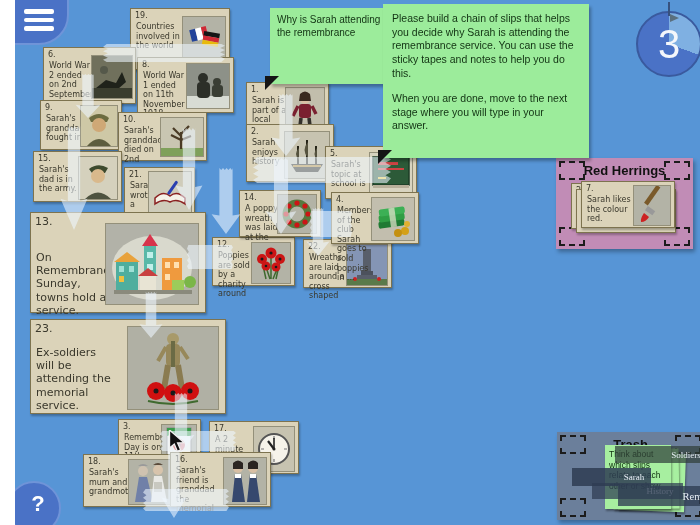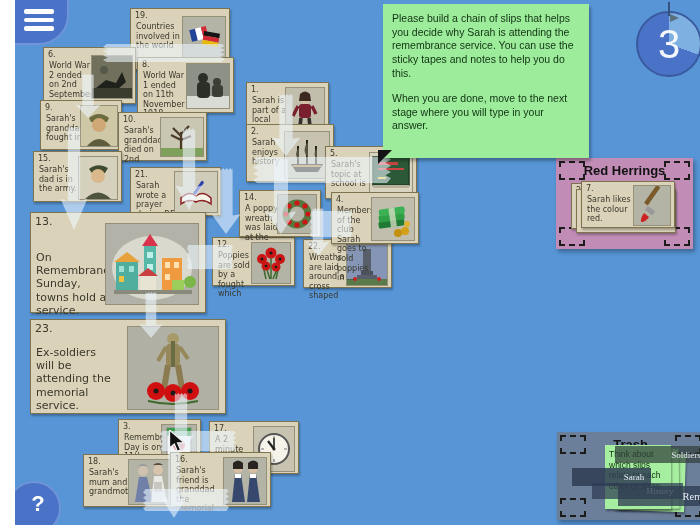--- a/index.html
+++ b/index.html
@@ -113,21 +113,21 @@
     <div class="img" style="right:3px;top:4px;width:38px;height:42px">
       <svg viewBox="0 0 38 42">
           <rect width="38" height="42" fill="#d5d1bd"></rect>
           <path d="M10 12 q9 -7 19 -1 l-3 5 h-13 Z" fill="#3d4a2e"></path>
           <circle cx="19" cy="19" r="7" fill="#d9b98c"></circle>
           <path d="M6 42 q13 -13 26 0 Z" fill="#4e5340"></path>
         </svg>
     </div>
   </div>
 
-  <div class="slip" style="left:115px;top:167px;width:91px;height:49px">
+  <div class="slip" style="left:109px;top:167px;width:71px;height:49px">
     <div class="num">21.</div>
     <div class="txt" style="right:44px">Sarah wrote a prayer during RE to</div>
     <div class="img" style="right:2px;top:3px;width:42px;height:40px">
       <svg viewBox="0 0 42 40">
           <rect width="42" height="40" fill="#cfccba"></rect>
           <path d="M6 26 Q14 18 21 24 Q28 18 36 26 L36 32 Q28 26 21 30 Q14 26 6 32 Z" fill="#f5f2e8" stroke="#8a2020" stroke-width="1.5"></path>
           <rect x="22" y="8" width="3" height="16" rx="1.5" transform="rotate(35 24 16)" fill="#2a3fb0"></rect>
         </svg>
     </div>
   </div>
@@ -156,21 +156,21 @@
           <path d="M32 52 L42 44 L52 52 Z" fill="#c84040"></path>
           <rect x="66" y="56" width="12" height="10" fill="#9ccc5a"></rect>
           <circle cx="84" cy="58" r="6" fill="#7ab648"></circle>
           <rect x="8" y="66" width="78" height="4" fill="#8a8a7c"></rect>
         </svg>
     </div>
   </div>
 
   <div class="slip" style="left:197px;top:237px;width:83px;height:49px">
     <div class="num">12.</div>
-    <div class="txt" style="right:40px">Poppies are sold by a fought which</div>
+    <div class="txt" style="right:40px">Poppies are sold by a charity around</div>
     <div class="img" style="right:3px;top:4px;width:38px;height:40px">
       <svg viewBox="0 0 38 40">
           <rect width="38" height="40" fill="#b3b3a6"></rect>
           <g stroke="#3f6a2f" stroke-width="1.5">
             <path d="M10 18 L14 36 M19 14 L19 36 M28 18 L24 36 M14 24 L18 36 M25 26 L21 36"></path>
           </g>
           <g fill="#cc1515">
             <circle cx="10" cy="16" r="5"></circle>
             <circle cx="19" cy="10" r="5.5"></circle>
             <circle cx="28" cy="16" r="5"></circle>
@@ -396,20 +396,23 @@
   <div class="tapeV" style="left:146px;top:450px;width:26px;height:68px"></div>
   <div class="tapeH" style="left:145px;top:431px;width:76px;height:20px"></div>
   <div class="tapeH" style="left:128px;top:489px;width:86px;height:22px"></div>
   <div class="tapeH" style="left:238px;top:157px;width:138px;height:26px"></div>
   <div class="tapeV" style="left:256px;top:94px;width:30px;height:62px"></div>
   <div class="tapeV" style="left:250px;top:158px;width:32px;height:76px"></div>
   <div class="tapeV" style="left:291px;top:208px;width:24px;height:48px"></div>
   <div class="tapeH" style="left:295px;top:211px;width:42px;height:26px"></div>
   <div class="tapeH" style="left:172px;top:245px;width:46px;height:24px"></div>
 
+  <div class="note" style="left:255px;top:8px;width:106px;height:64px;padding:6px 7px;font-size:10px;line-height:1.25">
+    <span>Why is Sarah attending the remembrance</span>
+  </div>
   <div class="note" style="left:368px;top:4px;width:188px;height:138px;padding:8px 9px;font-size:10.5px;line-height:1.3">
     <div>Please build a chain of slips that helps you decide why Sarah is attending the remembrance service. You can use the sticky tapes and notes to help you do this.</div>
     <div style="height:12px"></div>
     <div>When you are done, move to the next stage where you will type in your answer.</div>
   </div>
 
   <div style="position:absolute;left:621px;top:11px;width:66px;height:66px;border-radius:50%;z-index:10;
               background:conic-gradient(#7fb0e2 0deg 110deg,#4a72c6 110deg 360deg);
               border:2px solid #3a5a9e;box-sizing:border-box;display:flex;align-items:center;justify-content:center;">
     <span style="color:#f4f7fb;font-size:40px;font-family:'Liberation Sans',sans-serif;font-weight:300;line-height:1;">3</span>

